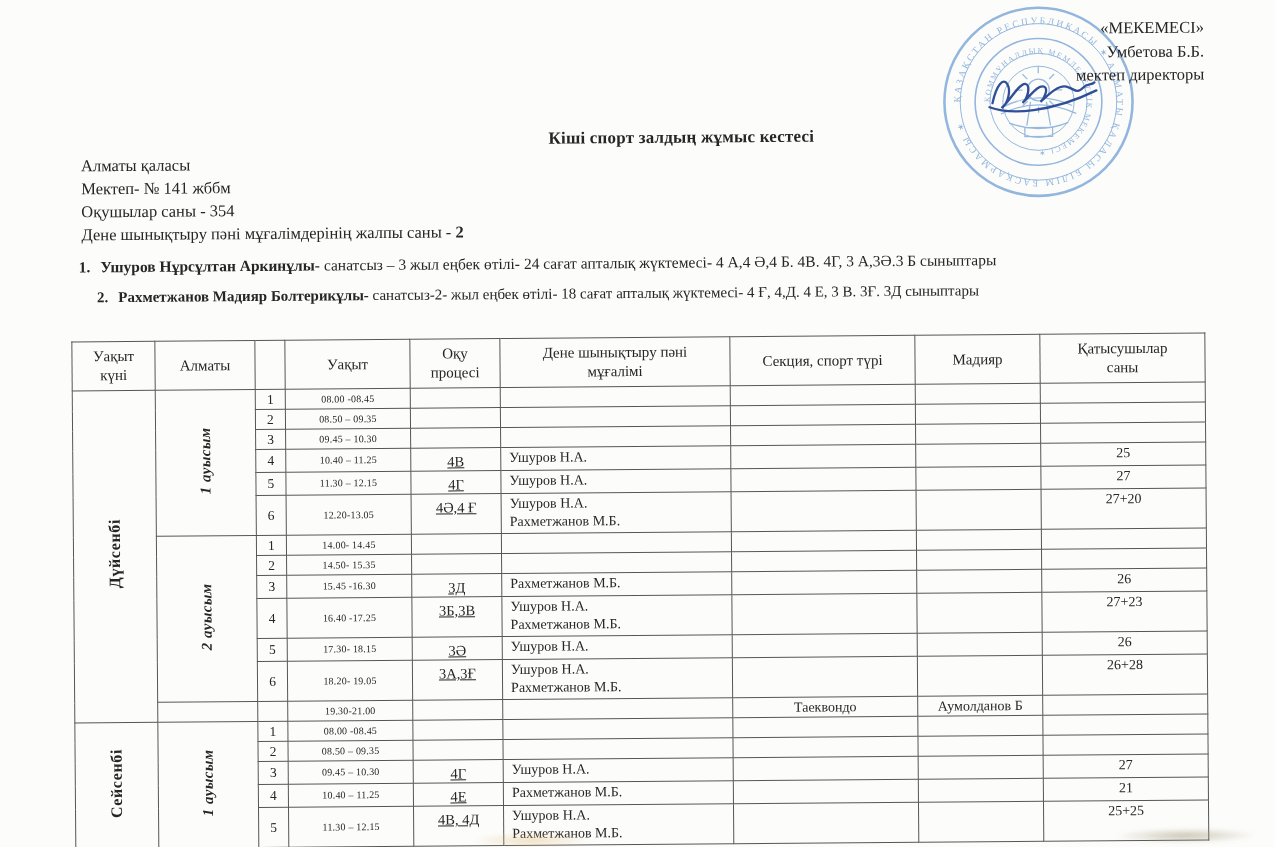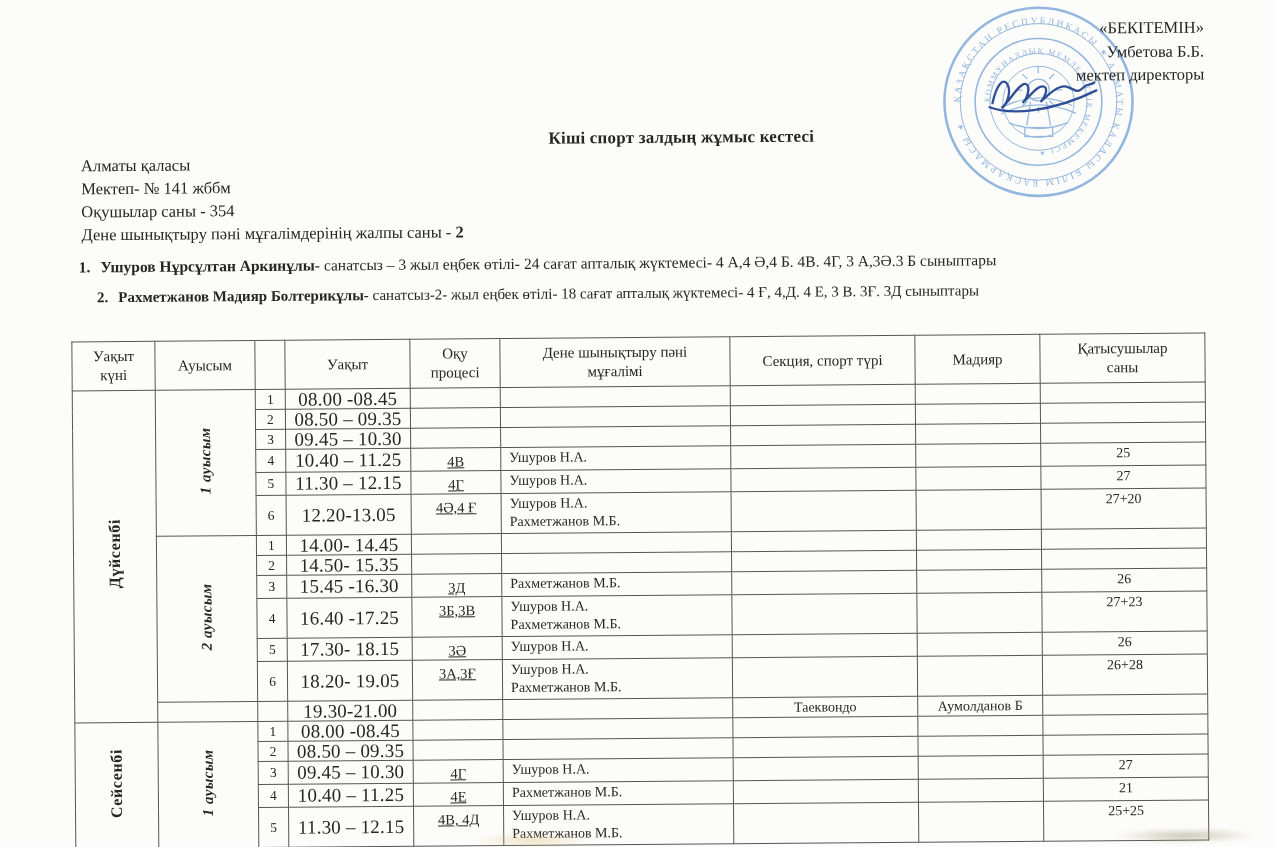--- a/index.html
+++ b/index.html
@@ -29,21 +29,21 @@
   .tlist .n{font-weight:bold;margin-right:10px;}
   .tlist .nm{font-weight:bold;}
 
   
   table.schedule{position:absolute;top:337px;left:72px;border-collapse:collapse;table-layout:fixed;
     width:1133px;background:transparent;}
   .schedule th,.schedule td{border:1px solid #565656;padding:0 2px;line-height:18px;
     font-size:14px;text-align:center;vertical-align:middle;overflow:hidden;}
   .schedule th{height:48px;font-weight:normal;font-size:15px;line-height:19px;white-space:pre-line;vertical-align:middle;}
   .schedule td.num{font-size:13.5px;}
-  .schedule td.time{font-size:19px;letter-spacing:.2px;margin-top:48px;}
+  .schedule td.time{font-size:10px;letter-spacing:.2px;margin-top:48px;}
   .schedule td.grade{vertical-align:top;padding-top:4px;font-size:14.5px;text-decoration:underline;}
   .schedule td.pe{text-align:left;padding-left:8px;vertical-align:top;padding-top:1px;white-space:pre-line;}
   .schedule td.part{vertical-align:top;padding-top:1px;}
   .schedule td.day-cell,.schedule td.shift-cell{padding:0;}
   .vtext{writing-mode:vertical-rl;transform:rotate(180deg);display:inline-block;line-height:1;}
   .day-text{font-weight:bold;font-size:16px;letter-spacing:.6px;}
   .shift-text{font-style:italic;font-weight:600;font-size:15px;letter-spacing:.5px;}
 
   
   .smudge{position:absolute;border-radius:50%;filter:blur(2px);z-index:0;}
@@ -83,21 +83,21 @@
   </svg>
 
   <svg class="sig-svg" viewBox="0 0 118 48">
     <g fill="none" stroke="#20418f" stroke-width="2.3" stroke-linecap="round" opacity=".92">
       <path d="M6,32 C10,14 17,6 21,13 C25,20 21,33 15,37 C24,29 33,12 39,13 C45,14 41,28 36,32 C44,25 52,13 58,16 C62,18 58,28 54,31 C62,24 72,14 80,16 C88,18 90,24 97,17 C101,13 105,15 108,12"></path>
       <path d="M3,36 C24,44 64,42 110,20"></path>
     </g>
   </svg>
 
   <div class="approval">
-    <div>«БЕКІТЕМІН»</div>
+    <div>«МЕКЕМЕСІ»</div>
     <div><span class="nm">Умбетова Б.Б.</span></div>
     <div>мектеп директоры</div>
   </div>
 
   <div class="doc-title">Кіші спорт залдың жұмыс кестесі</div>
 
   <div class="info">
     <div>Алматы қаласы</div>
     <div>Мектеп-  № 141 жббм</div>
     <div>Оқушылар саны - 354</div>
@@ -122,21 +122,21 @@
         <col style="width:90px">
         <col style="width:230px">
       <col style="width:185px">
         <col style="width:125px">
         <col style="width:165px">
     </colgroup>
     <thead>
         <tr>
           <th>Уақыт
 күні</th>
-          <th>Ауысым</th>
+          <th>Алматы</th>
           <th></th>
           <th>Уақыт</th>
           <th>Оқу
 процесі</th>
           <th>Дене шынықтыру пәні
 мұғалімі</th>
           <th>Секция, спорт түрі</th>
           <th>Мадияр</th>
           <th>Қатысушылар
 саны</th>

